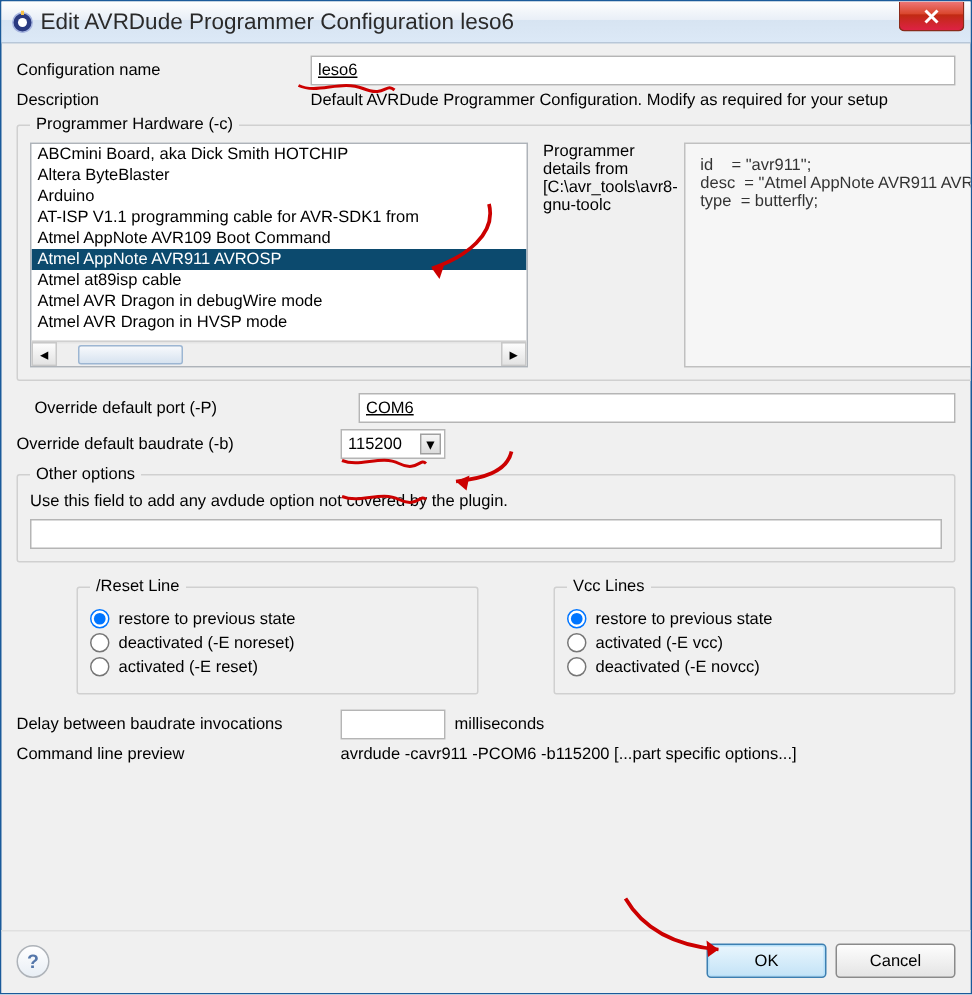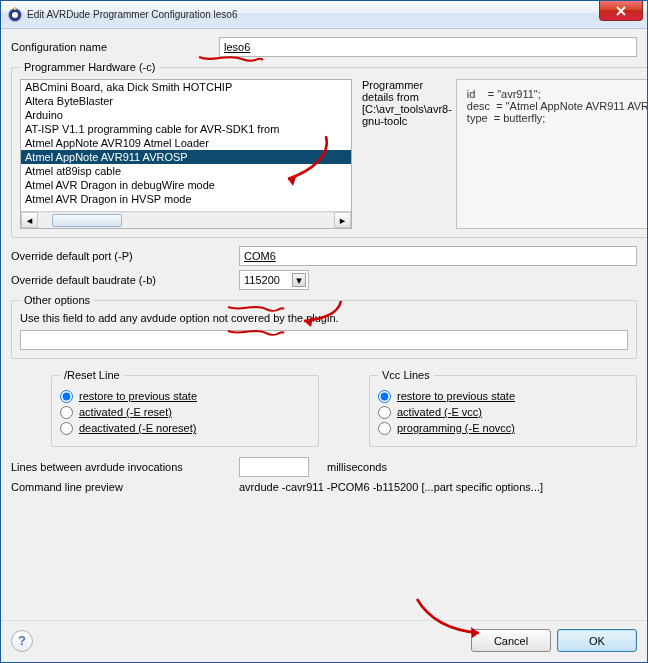--- a/index.html
+++ b/index.html
@@ -22,38 +22,38 @@
     background: linear-gradient(to bottom, #fdfefe 0%, #e9eff7 45%, #d7e4f2 46%, #dce9f7 100%);
     border-bottom: 1px solid #b8c7d8;
     display: flex; align-items: center;
     padding: 0 0 0 6px;
     position: relative;
   }
   .titlebar .icon-slot {
     width: 16px; height: 16px; margin-right: 4px;
     display:flex;align-items:center;justify-content:center;
   }
-  .titlebar .title-text { color: #2a2a2a; font-size: 10px; }
+  .titlebar .title-text { color: #2a2a2a; font-size: 15px; }
   .close-btn {
     position: absolute; right: 4px; top: 0px;
     width: 44px; height: 20px;
     background: linear-gradient(to bottom,#e77 0%,#d9452b 45%,#c02a12 46%,#d24 100%);
     border: 1px solid #8a2a1a; border-top:none;
     border-radius: 0 0 4px 4px;
     display:flex;align-items:center;justify-content:center;
     color:#fff; font-weight:bold;
   }
   .close-btn svg { width:10px; height:10px; }
   .content {
     flex: 1; padding: 8px 10px 10px 10px;
     display:flex; flex-direction:column;
     gap: 4px;
     overflow:hidden;
   }
-  .row { display:flex; align-items:center; gap:18px; }
+  .row { display:flex; align-items:center; gap:6px; }
   .lbl { width: 190px; }
   input[type=text].field, .combo, .textarea {
     border: 1px solid #b5b5b5;
     background: #fff;
     font: inherit;
     padding: 2px 4px;
     height: 20px;
   }
   .field-flex { flex:1;text-decoration:underline; }
   fieldset {
@@ -110,21 +110,21 @@
     position:relative; padding-right:32px;
   }
   .combo .arrow {
     position:absolute; right:2px; top:2px; width:14px; height:14px;
     border:1px solid #a0a0a0;
     background:linear-gradient(#f5f5f5,#dcdcdc);
     display:flex;align-items:center;justify-content:center;
   }
   .groupset-row { display:flex; gap:10px; }
   .groupset-row fieldset { flex:1;margin-left:40px; }
-  .radio-row { display:flex; align-items:flex-start; gap:6px; margin:3px 0;text-decoration:underline;}
+  .radio-row { display:flex; align-items:flex-end; gap:6px; margin:3px 0;}
   input[type=radio]{ margin:0; width:13px; height:13px;}
   .bigfield { width:100%; }
   .footer {
     padding: 8px 10px 10px 10px;
     display:flex; align-items:center;
     border-top:1px solid #e0e0e0;
     background:#f0f0f0;
   }
   .help-icon {
     width:22px;height:22px;border:1px solid #aeb3b9;border-radius:50%;
@@ -170,31 +170,35 @@
         </svg>
     </div>
   </div>
 
   <div class="content">
 
     <div class="row">
       <span class="lbl">Configuration name</span>
       <input type="text" class="field field-flex" value="leso6" style="">
     </div>
+    <div class="row">
+      <span class="lbl">Description</span>
+      <span class="desc-text">Default AVRDude Programmer Configuration. Modify as required for your setup</span>
+    </div>
 
     <fieldset>
       <legend>Programmer Hardware (-c)</legend>
       <div class="hw-row">
         <div class="listwrap">
           <ul class="listbox" id="hwlist">
               <li>ABCmini Board, aka Dick Smith HOTCHIP</li>
               <li>Altera ByteBlaster</li>
               <li>Arduino</li>
               <li>AT-ISP V1.1 programming cable for AVR-SDK1 from</li>
-              <li>Atmel AppNote AVR109 Atmel Loader</li>
+              <li>Atmel AppNote AVR109 Boot Command</li>
               <li class="selected">Atmel AppNote AVR911 AVROSP</li>
               <li>Atmel at89isp cable</li>
               <li>Atmel AVR Dragon in debugWire mode</li>
               <li>Atmel AVR Dragon in HVSP mode</li>
             </ul>
           <div class="h-scroll">
             <div class="arrow">◂</div>
             <div class="track">
                 <div class="thumb"></div>
               </div>
@@ -203,21 +207,21 @@
         </div>
         <div class="details-col">
           <span class="details-label">Programmer details from [C:\avr_tools\avr8-gnu-toolc</span>
           <div class="details-box" id="detailsBox">id    = "avr911";
 desc  = "Atmel AppNote AVR911 AVROSP";
 type  = butterfly;</div>
         </div>
       </div>
     </fieldset>
 
-    <div class="row" style="margin-top:4px;">
+    <div class="row" style="margin-top:4px;margin-left:12px;">
       <span class="lbl" style="width:210px">Override default port (-P)</span>
       <input type="text" class="field field-flex" value="COM6" style="">
     </div>
     <div class="row">
       <span class="lbl" style="width:210px">Override default baudrate (-b)</span>
       <div class="combo">
         <span>115200</span>
         <span class="arrow">▾</span>
       </div>
     </div>
@@ -230,61 +234,61 @@
 
     <div class="groupset-row" style="margin-top:6px;">
       <fieldset>
         <legend>/Reset Line</legend>
         <label class="radio-row">
             <input type="radio" name="reset" checked="" style="">
             <span>restore to previous state</span>
           </label>
         <label class="radio-row">
             <input type="radio" name="reset" style="">
+            <span>deactivated (-E noreset)</span>
+          </label>
+        <label class="radio-row">
+            <input type="radio" name="reset" style="">
             <span>activated  (-E reset)</span>
-          </label>
-        <label class="radio-row">
-            <input type="radio" name="reset" style="">
-            <span>deactivated (-E noreset)</span>
           </label>
       </fieldset>
       <fieldset>
         <legend>Vcc Lines</legend>
         <label class="radio-row">
             <input type="radio" name="vcc" checked="" style="">
             <span>restore to previous state</span>
           </label>
         <label class="radio-row">
             <input type="radio" name="vcc" style="">
             <span>activated  (-E vcc)</span>
           </label>
         <label class="radio-row">
             <input type="radio" name="vcc" style="">
-            <span>programming (-E novcc)</span>
+            <span>deactivated (-E novcc)</span>
           </label>
       </fieldset>
     </div>
 
     <div class="row" style="margin-top:6px;">
-      <span class="lbl" style="width:210px">Lines between avrdude invocations</span>
+      <span class="lbl" style="width:210px">Delay between baudrate invocations</span>
       <input type="text" class="field" style="width: 70px;" value="">
       <span>milliseconds</span>
     </div>
     <div class="row">
       <span class="lbl" style="width:210px">Command line preview</span>
       <span>avrdude -cavr911 -PCOM6 -b115200  [...part specific options...]</span>
     </div>
 
   </div>
 
   <div class="footer">
     <div class="help-icon">?</div>
     <div class="footer-spacer"></div>
+    <button class="btn primary">OK</button>
     <button class="btn">Cancel</button>
-    <button class="btn primary">OK</button>
   </div>
 
   <div class="annot" style="left:196px; top:50px;">
     <svg width="70" height="14">
         <path d="M2 6 C 15 12, 30 2, 45 8 S 60 4, 66 9" stroke="#c00" stroke-width="2" fill="none"></path>
       </svg>
   </div>
   <div class="annot" style="left:275px; top:130px;">
     <svg width="60" height="60">
         <path d="M50 5 C 55 25, 35 40, 12 48" stroke="#c00" stroke-width="2.5" fill="none"></path>

